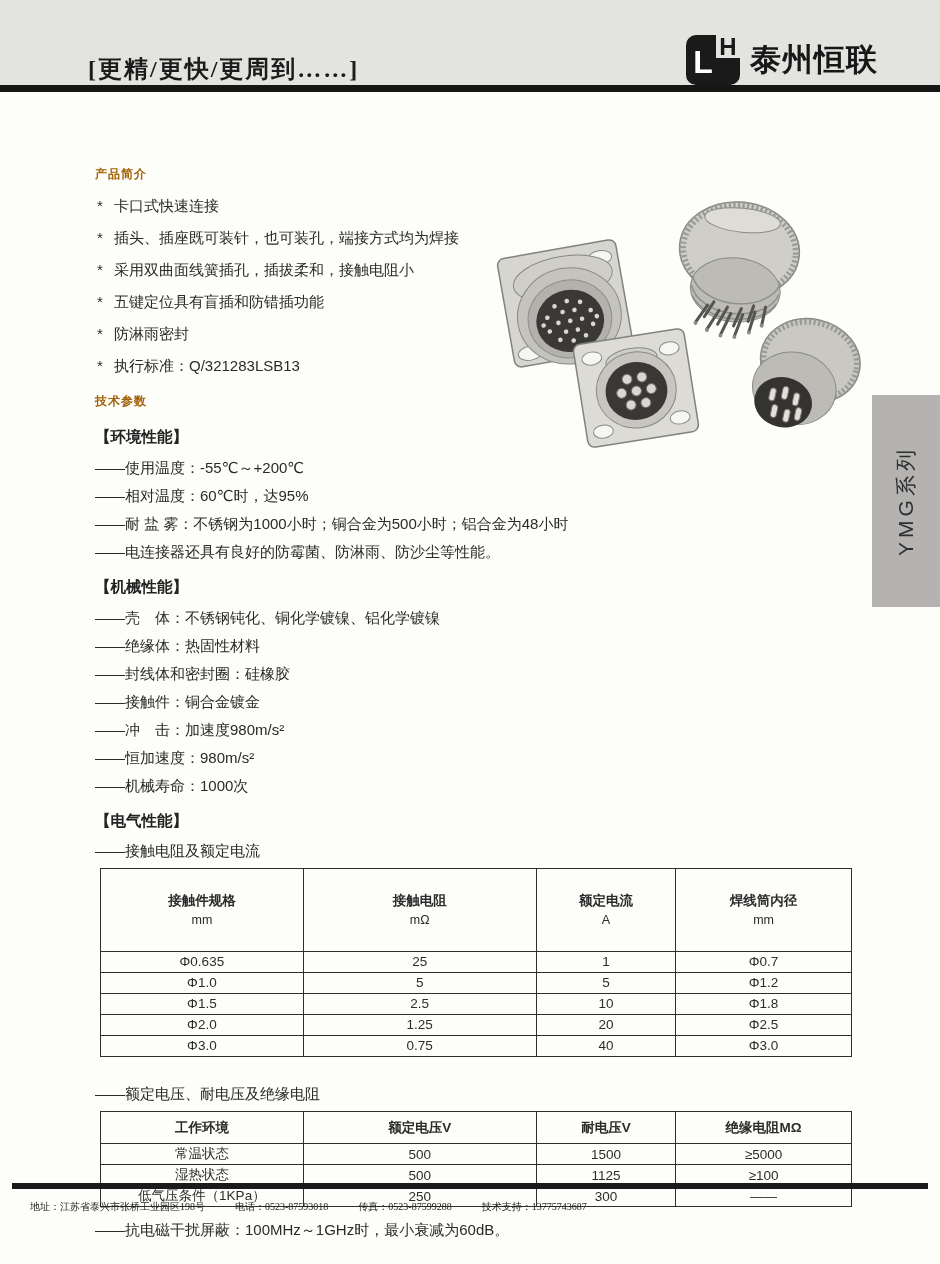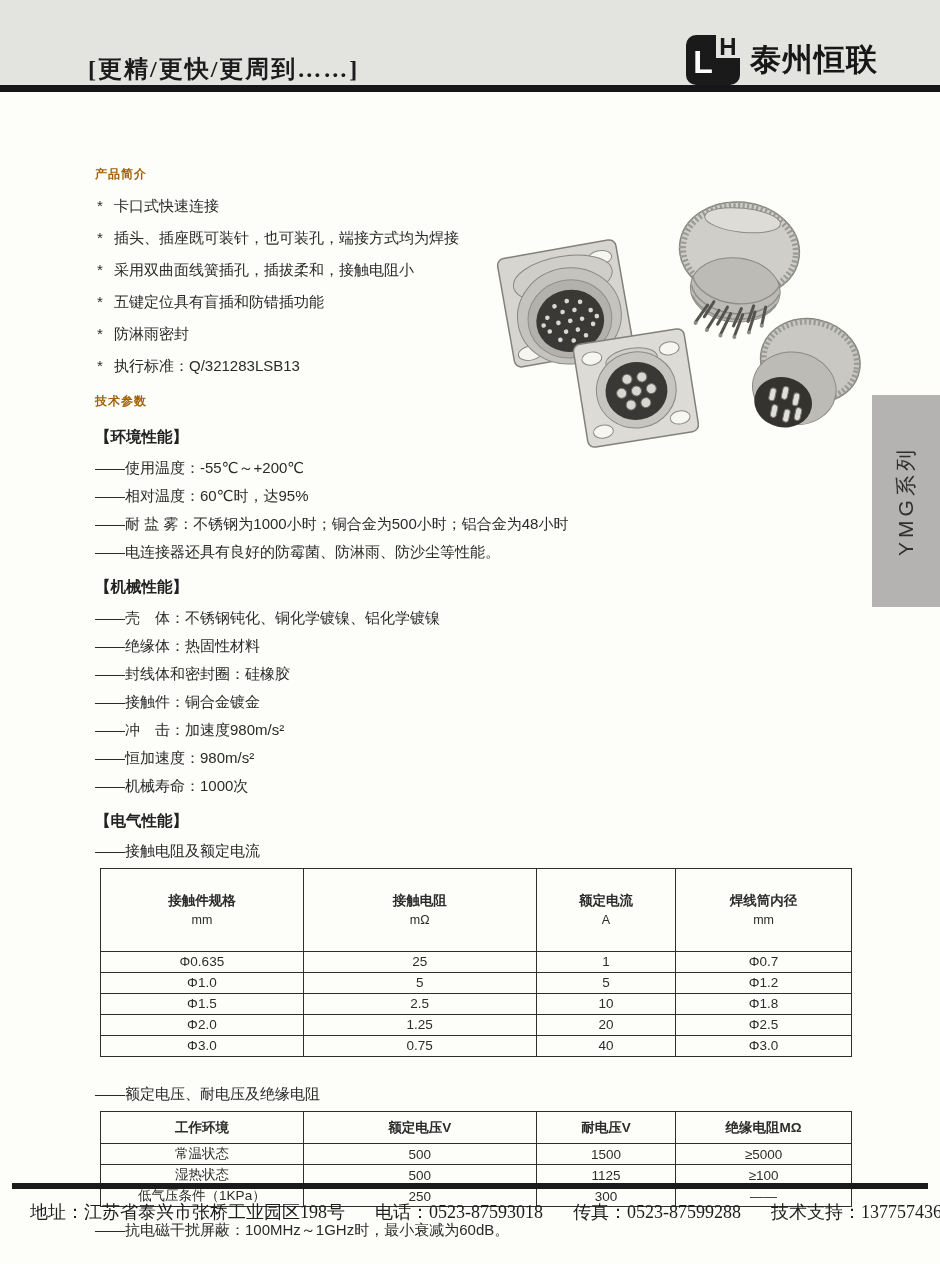--- a/index.html
+++ b/index.html
@@ -55,21 +55,21 @@
   table.spec-table th { font-weight:bold; padding:22px 2px; line-height:1.45; }
   table.spec-table th .unit { display:block; font-weight:normal; font-size:12.5px; }
   #table1 td { height:21px; padding:0 2px;margin-top:24px; }
   #table2 th { padding:6px 16px; }
   #table2 td { height:21px; padding:0 20px; }
 
   
   .footer-bar { position:absolute; top:1183px; left:12px; width:916px; height:6px; background:#1b1b1b; }
   .footer-line { position:absolute; top:1200px; left:30px; width:900px;
     display:flex; gap:30px; font-family:"Liberation Serif","DejaVu Serif",serif;
-    font-size:18px; color:#1d1d1d; white-space:nowrap; }
+    font-size:10px; color:#1d1d1d; white-space:nowrap; }
 </style>
 </head>
 <body>
 
 <div class="page">
 
   <header class="header">
     <div class="slogan">[更精/更快/更周到……]</div>
     <div class="brand">
       <svg class="logo" viewBox="0 0 54 50">

